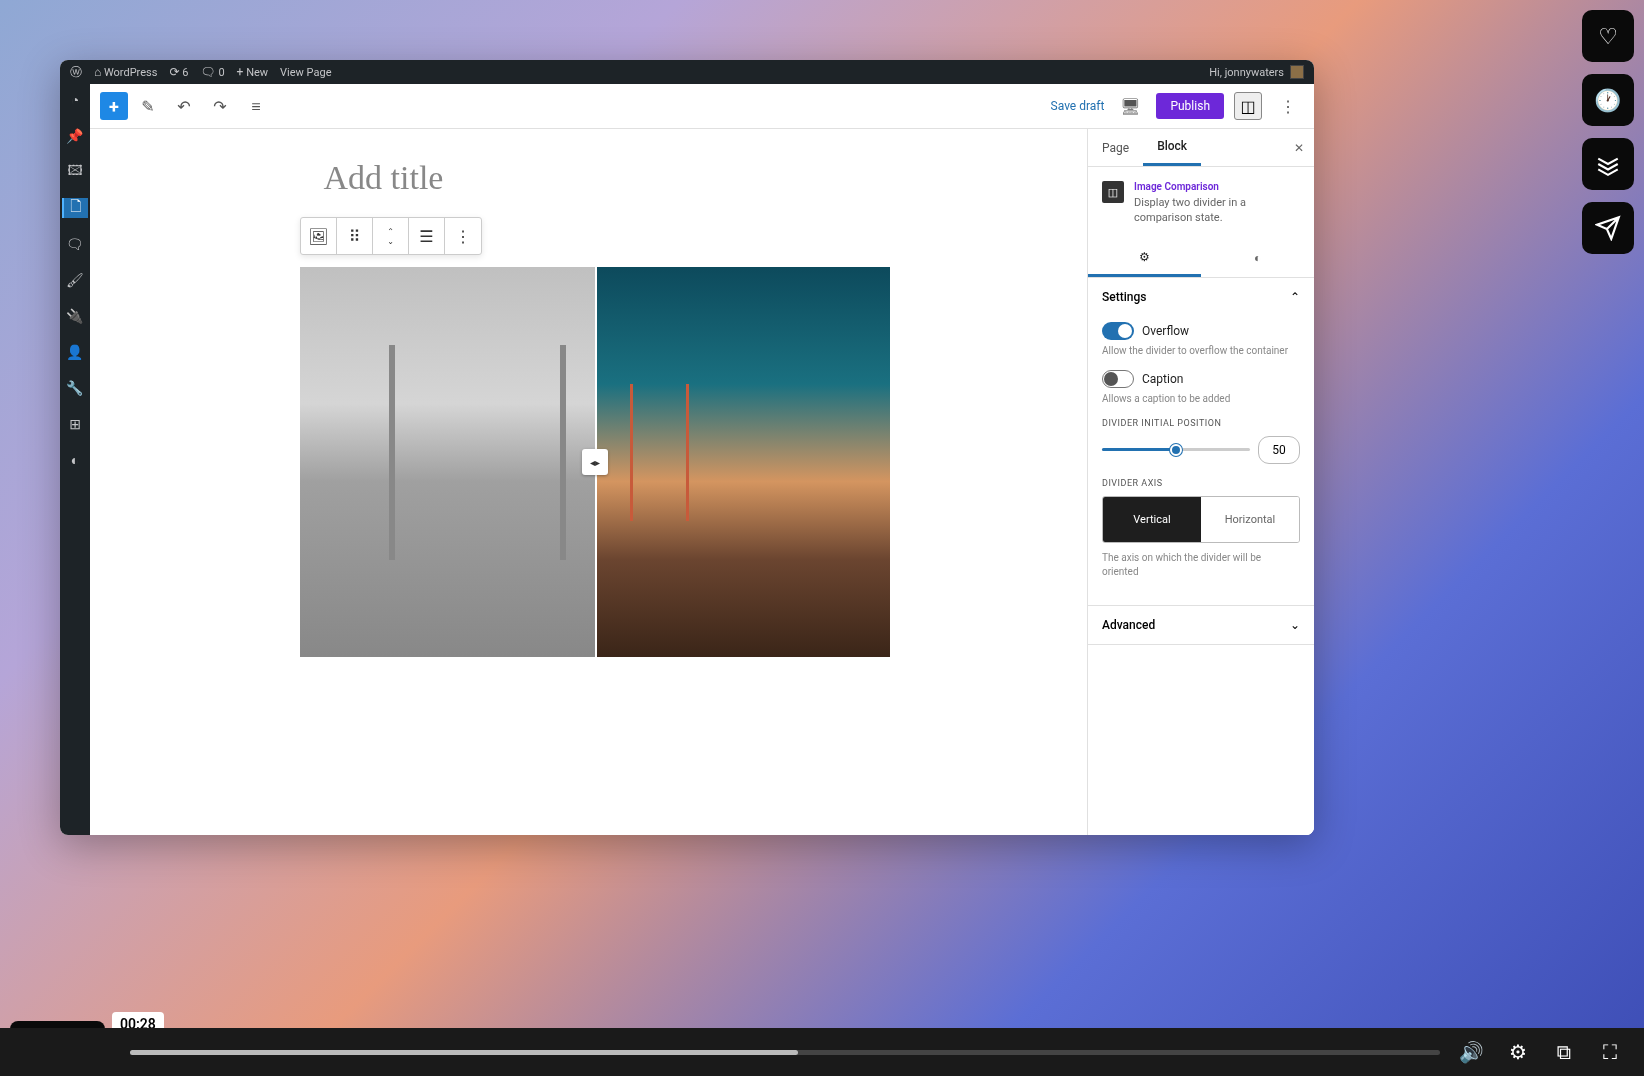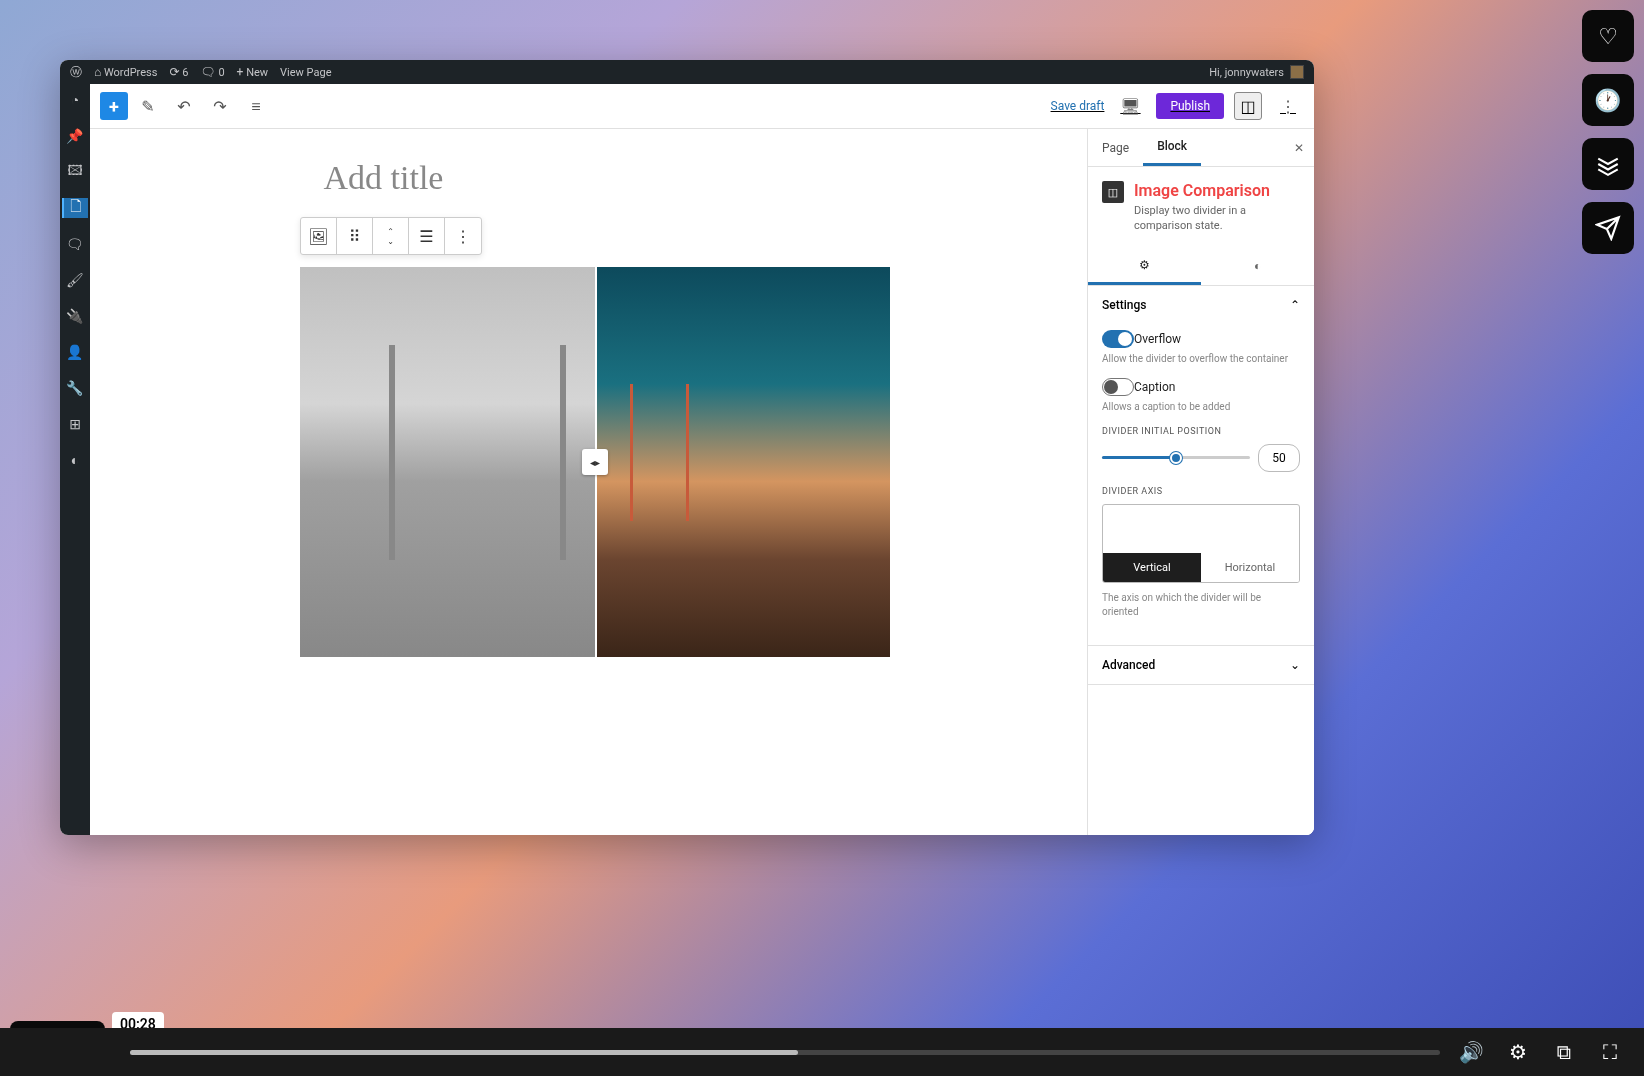--- a/index.html
+++ b/index.html
@@ -22,21 +22,21 @@
 .wp-sidebar .sitem.active { background: #2271b1; color: #fff; border-left: 2px solid #4fb3ff; }
 
 
 .editor-wrap { flex: 1; display: flex; flex-direction: column; background: #fff; }
 
 
 .toolbar { height: 45px; border-bottom: 1px solid #e0e0e0; display: flex; align-items: center; padding: 0 10px; }
 .toolbar .left { display: flex; align-items: center; gap: 4px; }
 .toolbar .add-btn { width: 28px; height: 28px; background: #1e88e5; color: #fff; border-radius: 3px; display: flex; align-items: center; justify-content: center; font-size: 18px; font-weight: bold; cursor: pointer; }
 .toolbar .tbtn { width: 32px; height: 32px; display: flex; align-items: center; justify-content: center; color: #555; cursor: pointer; border-radius: 3px; }
-.toolbar .right { margin-left: auto; display: flex; align-items: center; gap: 10px; text-decoration: underline; }
+.toolbar .right { margin-left: auto; display: flex; align-items: center; gap: 10px; }
 .toolbar .save-draft { color: #2271b1; font-size: 12px; cursor: pointer; }
 .toolbar .publish { background: #6d28d9; color: #fff; padding: 6px 14px; border-radius: 3px; font-size: 12px; cursor: pointer; }
 .toolbar .panel-toggle { border: 1px solid #888; border-radius: 3px; width: 28px; height: 28px; display: flex; align-items: center; justify-content: center; background: #eee; }
 
 .editor-body { flex: 1; display: flex; min-height: 0; }
 
 .canvas { flex: 1; overflow: auto; padding: 30px 0; display: flex; flex-direction: column; align-items: center; }
 .canvas .title { font-size: 34px; color: #888; font-family: Georgia, serif; width: 590px; text-align: left; margin-bottom: 20px; margin-left: 60px; }
 
 .block-toolbar { display: flex; border: 1px solid #ccc; background: #fff; border-radius: 3px; margin-bottom: 12px; align-self: flex-start; margin-left: 210px; box-shadow: 0 2px 6px rgba(0,0,0,0.1); }
@@ -56,50 +56,50 @@
 
 
 .right-panel { width: 227px; border-left: 1px solid #e0e0e0; background: #fff; display: flex; flex-direction: column; font-size: 12px; }
 .right-panel .tabs { display: flex; border-bottom: 1px solid #e0e0e0; align-items: center; }
 .right-panel .tab { padding: 10px 14px; cursor: pointer; color: #555; font-size: 12px; }
 .right-panel .tab.active { color: #1e1e1e; border-bottom: 3px solid #2271b1; font-weight: 500; }
 .right-panel .close-x { margin-left: auto; padding: 10px; cursor: pointer; color: #666; }
 
 .block-info { padding: 14px; display: flex; gap: 10px; }
 .block-info .bicn { width: 22px; height: 22px; background: #333; border-radius: 2px; display: flex; align-items: center; justify-content: center; color: #fff; font-size: 11px; flex-shrink: 0; }
-.block-info .btitle { font-weight: 600; font-size: 16px; color: #ef4444; }
+.block-info .btitle { font-weight: 600; font-size: 10px; color: #6d28d9; }
 .block-info .bdesc { font-size: 11px; color: #666; margin-top: 3px; line-height: 1.4; }
 
 .subtabs { display: flex; border-bottom: 1px solid #e0e0e0; }
 .subtab { flex: 1; padding: 10px; display: flex; align-items: center; justify-content: center; cursor: pointer; color: #666; }
 .subtab.active { border-bottom: 3px solid #2271b1; color: #1e1e1e; }
 
 .panel-section { border-bottom: 1px solid #e0e0e0; }
 .section-header { padding: 12px 14px; display: flex; align-items: center; justify-content: space-between; cursor: pointer; font-weight: 500; font-size: 12px; }
 .section-body { padding: 6px 14px 14px; }
 
-.toggle-row { display: flex; align-items: center; margin-bottom: 4px; text-align: right; }
+.toggle-row { display: flex; align-items: center; gap: 8px; margin-bottom: 4px; text-align: right; }
 .toggle { width: 32px; height: 18px; border-radius: 9px; position: relative; cursor: pointer; }
 .toggle .knob { position: absolute; top: 2px; width: 14px; height: 14px; border-radius: 50%; background: #fff; }
 .toggle.on { background: #2271b1; }
 .toggle.on .knob { right: 2px; }
 .toggle.off { background: #fff; border: 1px solid #777; }
 .toggle.off .knob { left: 1px; top: 1px; background: #555; }
 .toggle-label { font-size: 12px; color: #1e1e1e; }
 .help-text { font-size: 10px; color: #888; margin-bottom: 12px; line-height: 1.4; }
 
 .field-label { font-size: 9px; color: #555; text-transform: uppercase; letter-spacing: 0.5px; margin-bottom: 8px; margin-top: 4px; }
 .slider-row { display: flex; align-items: center; gap: 8px; }
 .slider { flex: 1; height: 3px; background: #ccc; border-radius: 2px; position: relative; }
 .slider .fill { position: absolute; left: 0; top: 0; bottom: 0; width: 50%; background: #2271b1; border-radius: 2px; }
 .slider .thumb { position: absolute; left: 50%; top: 50%; transform: translate(-50%,-50%); width: 12px; height: 12px; background: #2271b1; border: 2px solid #fff; border-radius: 50%; box-shadow: 0 0 0 1px #2271b1; }
 .slider-input { width: 42px; height: 28px; border: 1px solid #bbb; border-radius: 11px; text-align: center; font-size: 12px; }
 
 .axis-buttons { display: flex; border: 1px solid #bbb; border-radius: 3px; overflow: hidden; margin-top: 6px; }
-.axis-btn { flex: 1; padding: 8px; text-align: center; font-size: 11px; cursor: pointer; background: #fff; color: #666; margin-top: 48px; }
+.axis-btn { flex: 1; padding: 16px; text-align: center; font-size: 11px; cursor: pointer; background: #fff; color: #666; }
 .axis-btn.active { background: #1e1e1e; color: #fff; }
 
 
 .video-bar { position: absolute; bottom: 0; left: 0; right: 0; height: 48px; background: #1a1a1a; display: flex; align-items: center; padding: 0 20px 0 130px; gap: 18px; }
 .play-big { position: absolute; bottom: 0; left: 10px; width: 95px; height: 55px; background: #0a0a0a; border-radius: 8px; display: flex; align-items: center; justify-content: center; }
 .play-big::after { content: ""; border-left: 22px solid #fff; border-top: 14px solid transparent; border-bottom: 14px solid transparent; margin-left: 5px; }
 .progress { flex: 1; height: 5px; background: #444; border-radius: 3px; position: relative; }
 .progress .pfill { position: absolute; left: 0; top: 0; bottom: 0; width: 51%; background: #bbb; border-radius: 3px; }
 .vicn { color: #fff; font-size: 20px; cursor: pointer; width: 28px; text-align: center; }
 

